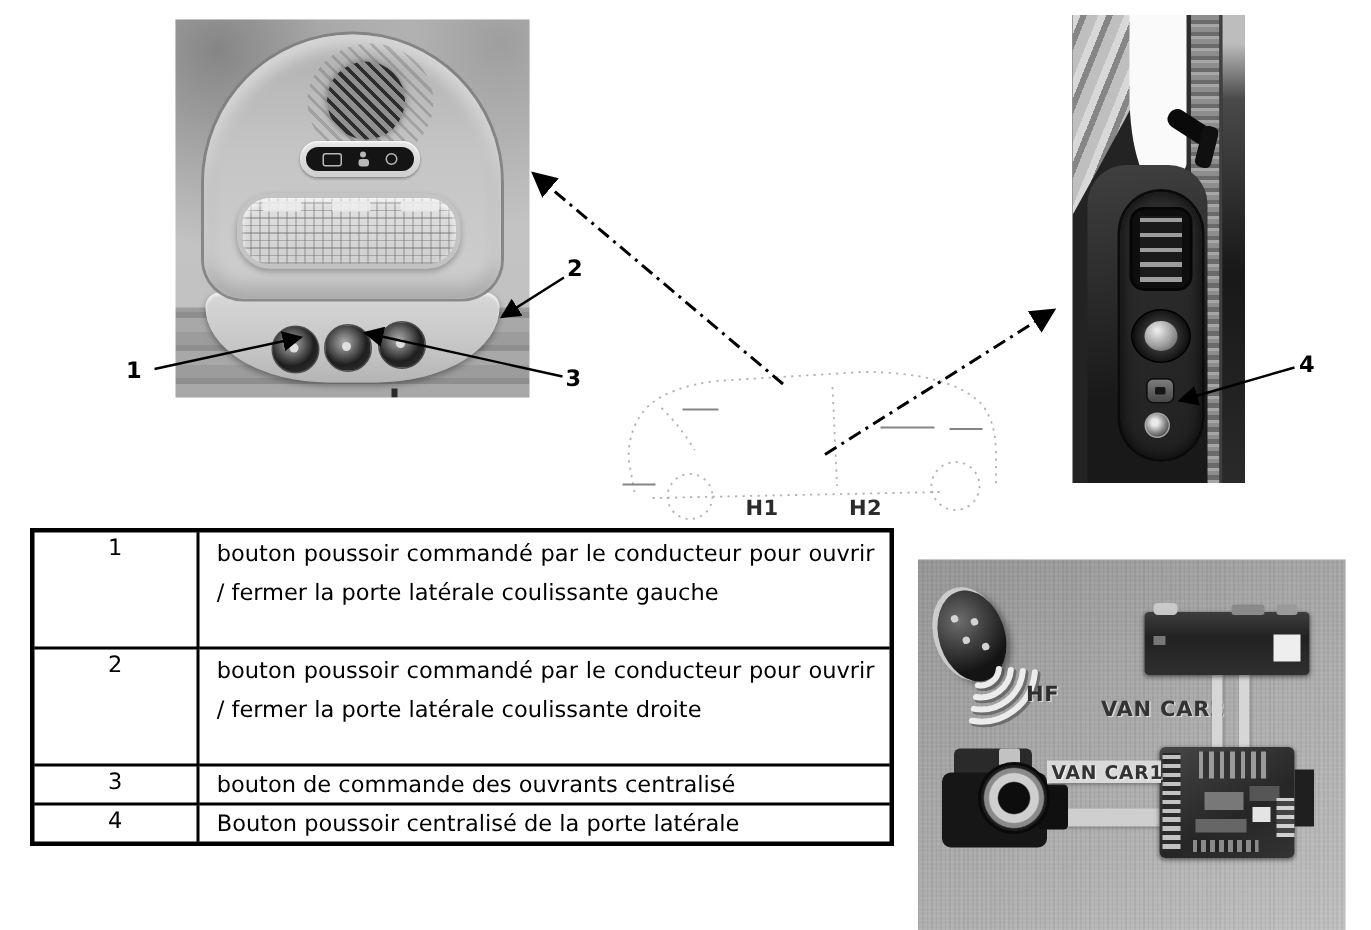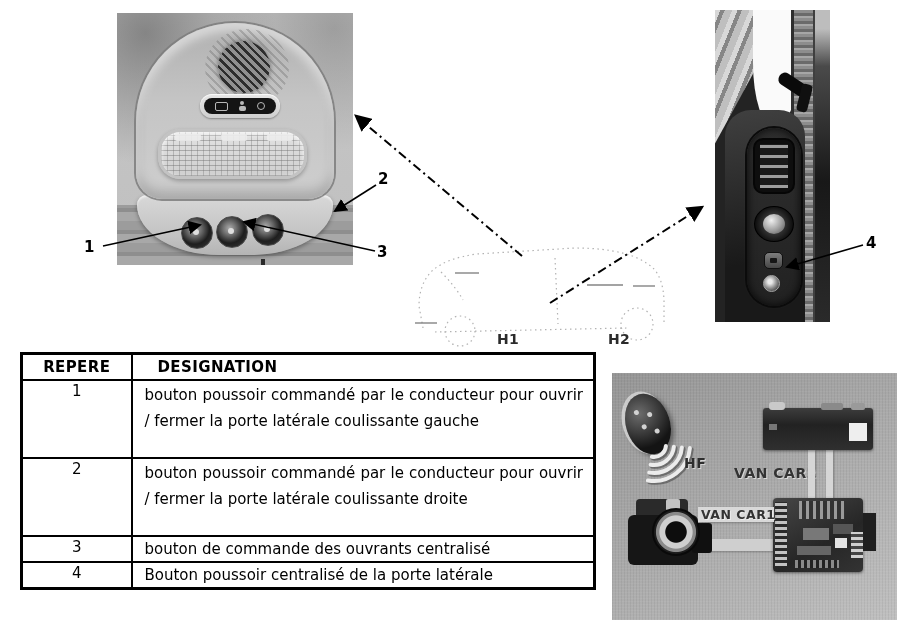--- a/index.html
+++ b/index.html
@@ -80,21 +80,21 @@
   .p-sqbtn{left:17px;top:124px;width:19px;height:17px;border-radius:5px;
     background:linear-gradient(180deg,#7d7d7d,#474747);border:1px solid #101010;box-sizing:border-box;}
   .p-sqbtn::after{content:"";position:absolute;left:5px;top:5px;width:7px;height:5px;background:#161616;border-radius:1px;}
   .p-btn4{left:16px;top:147px;width:17px;height:17px;border-radius:50%;
     background:radial-gradient(circle at 40% 38%,#eaeaea 16%,#8a8a8a 52%,#303030 88%);
     border:1px solid #a6a6a6;box-sizing:border-box;}
 
   
   .van-sketch{left:405px;top:228px;width:275px;height:130px;}
   .h-label{font-size:14px;font-weight:bold;color:#2b2b2b;letter-spacing:.3px;}
-  #h1{left:497px;top:331px;} #h2{left:608px;top:331px;}
+  #h1{left:497px;top:331px;} #h2{left:566px;top:331px;}
 
   
   .callout{font-size:15px;font-weight:bold;color:#000;}
   #c1{left:84px;top:238px;} #c2{left:378px;top:170px;}
   #c3{left:377px;top:243px;} #c4{left:866px;top:234px;}
   .overlay{left:0;top:0;width:914px;height:620px;pointer-events:none;}
 
   
   .ref-table{left:20px;top:352px;width:576px;border-collapse:collapse;table-layout:fixed;
     font-size:15px;}
@@ -240,24 +240,20 @@
       <path d="M376,185 L335,211" marker-end="url(#ah)"></path>
       <path d="M375,251 L244,222" marker-end="url(#ah)"></path>
       <path d="M863,245 L787,267" marker-end="url(#ah)"></path>
       <path d="M522,256 L356,116" stroke-width="2" stroke-dasharray="9 4 2 4" marker-end="url(#ah)"></path>
       <path d="M550,303 L702,207" stroke-width="2" stroke-dasharray="9 4 2 4" marker-end="url(#ah)"></path>
     </g>
   </svg>
 
   <table class="abs ref-table">
     <tbody>
-        <tr>
-      <th class="col-rep">REPERE</th>
-      <th class="col-des">DESIGNATION</th>
-    </tr>
     <tr class="row-tall">
       <td class="col-rep rep-cell">1</td>
       <td class="col-des des-cell">bouton poussoir commandé par le conducteur pour ouvrir / fermer la porte latérale coulissante gauche</td>
     </tr>
     <tr class="row-tall">
       <td class="col-rep rep-cell">2</td>
       <td class="col-des des-cell">bouton poussoir commandé par le conducteur pour ouvrir / fermer la porte latérale coulissante droite</td>
     </tr>
     <tr class="row-short">
       <td class="col-rep rep-cell">3</td>

